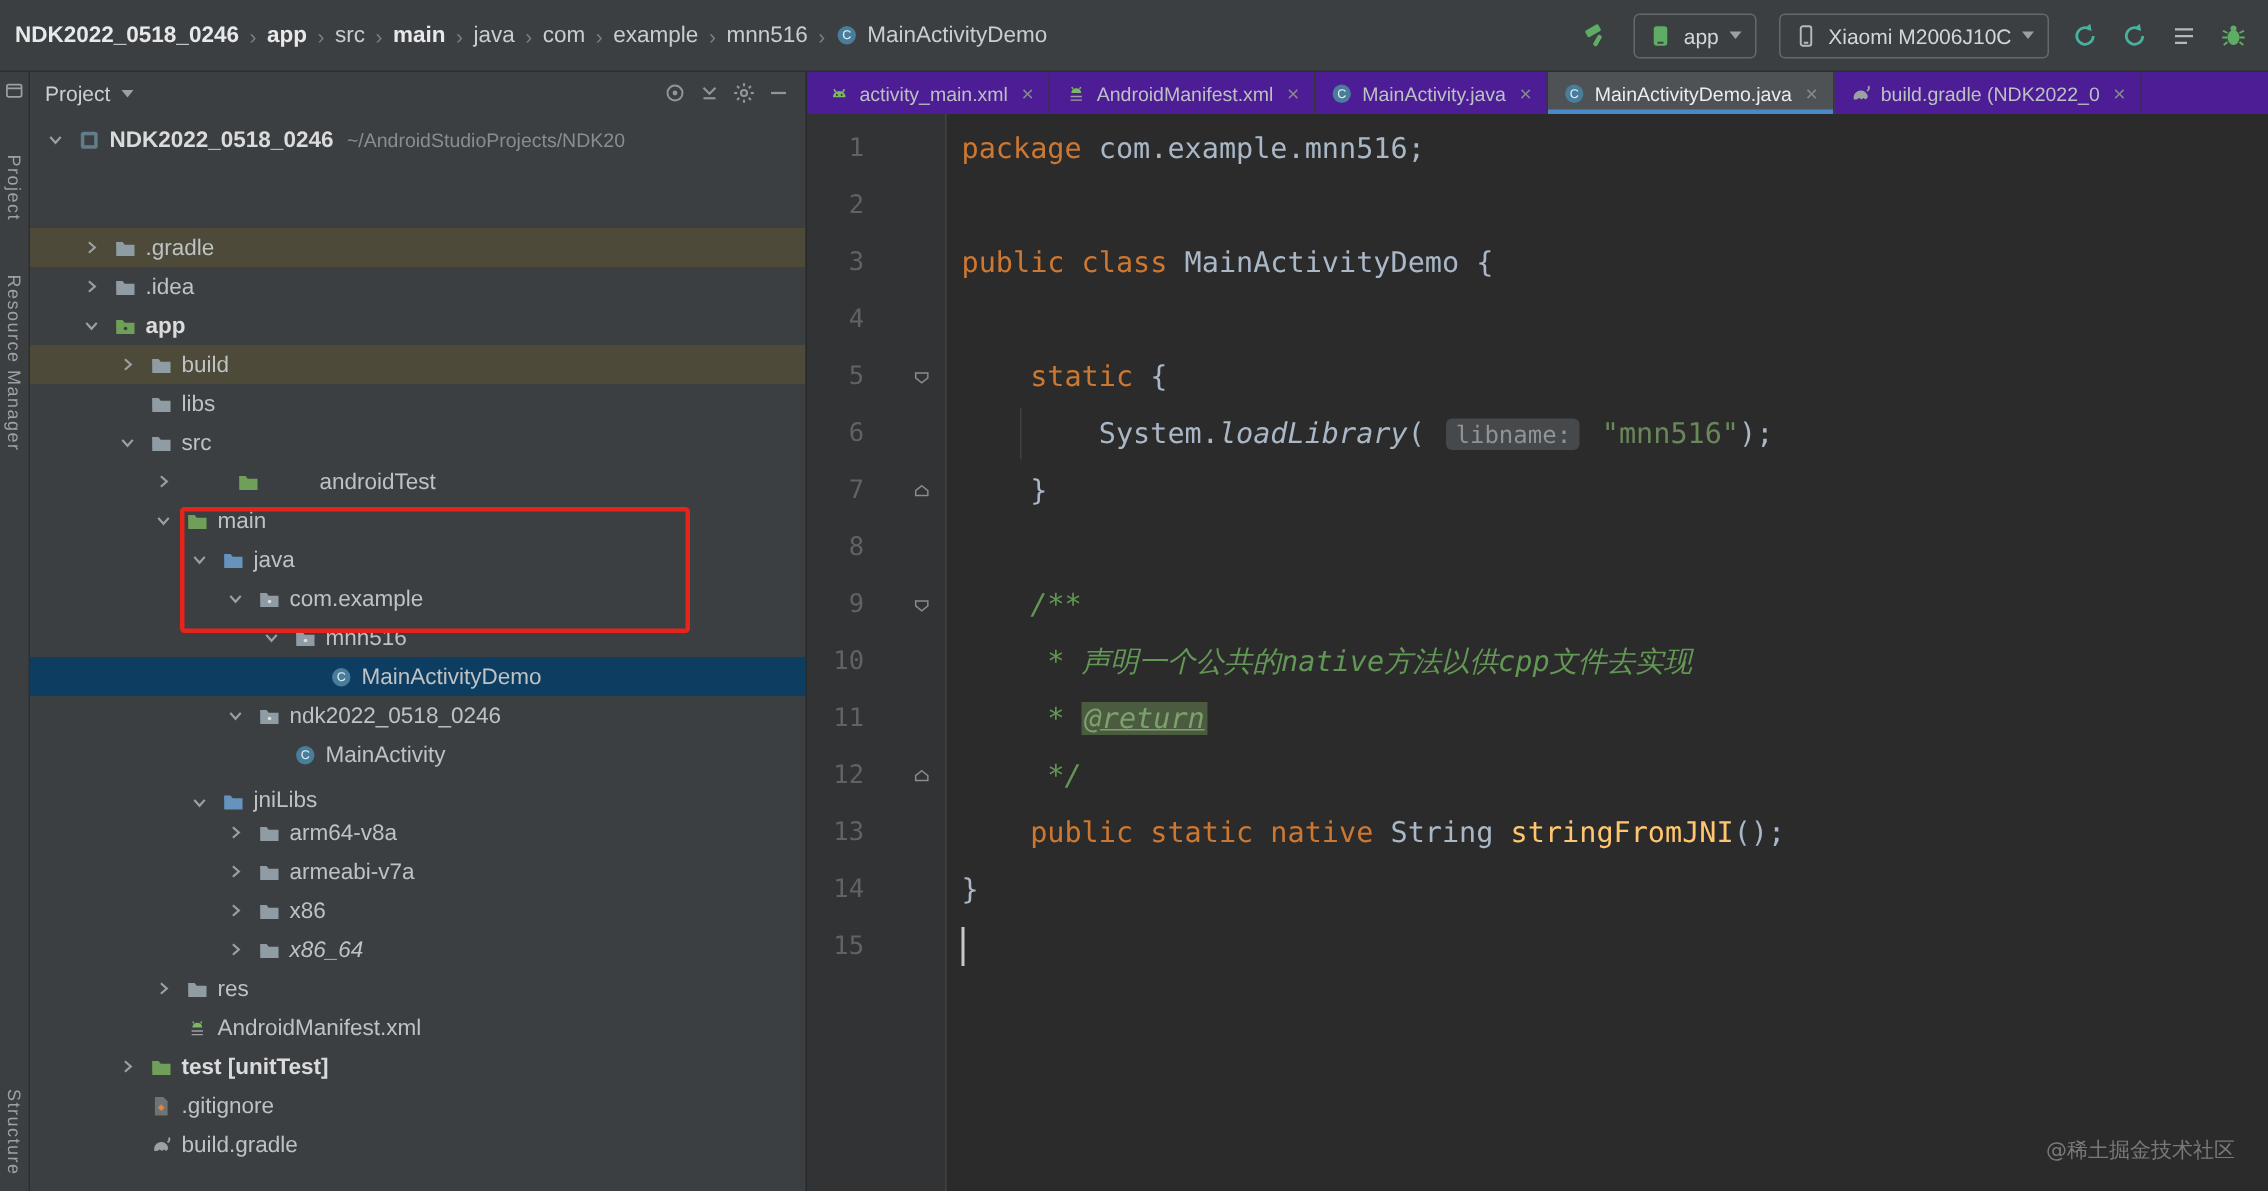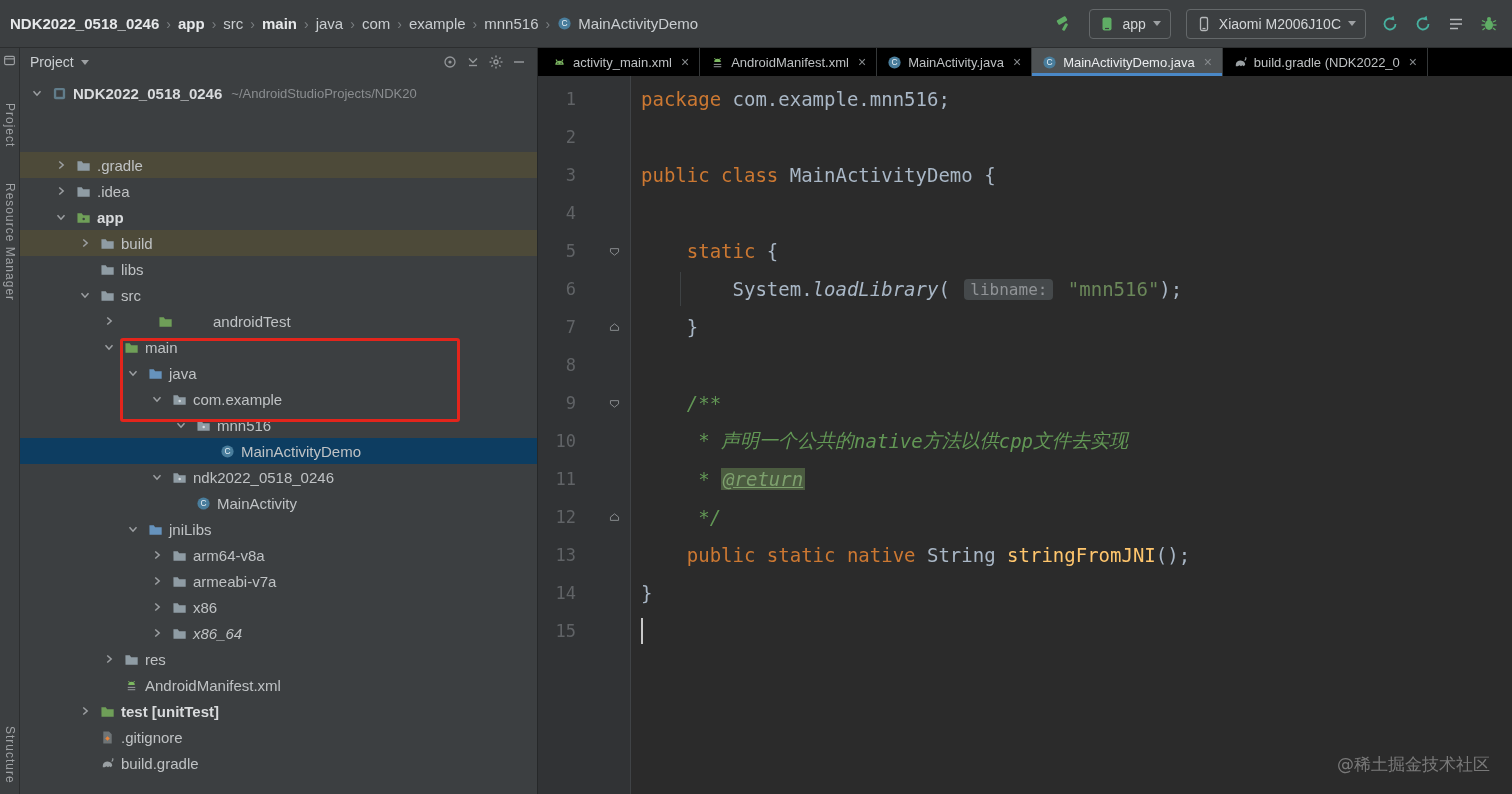--- a/index.html
+++ b/index.html
@@ -32,21 +32,21 @@
 .tree-row .arrow{width:22px;flex:0 0 22px;display:flex;justify-content:center}
 .tree-row .ticon{width:22px;flex:0 0 22px;display:flex;justify-content:center}
 .tree-label{margin-left:3px}
 .tree-row.bold .tree-label{font-weight:bold;color:#d9dbdd}
 .tree-sub{color:#8a8d90;margin-left:9px;font-size:13px}
 .hl-olive{background:#4d4a39}
 .hl-selected{background:#0d3d61}
 .red-box{position:absolute;left:100px;top:290px;width:340px;height:84px;border:3px solid #e3251c;border-radius:3px;pointer-events:none;z-index:5}
 
 .editor{flex:1;display:flex;flex-direction:column;min-width:0;background:#2b2b2b}
-.tabs{flex:0 0 28px;height:28px;background:#000000;display:flex;overflow:hidden;padding-left:4px}
+.tabs{flex:0 0 28px;height:28px;background:#4c1d95;display:flex;overflow:hidden;padding-left:4px}
 .tab{display:flex;align-items:center;gap:6px;padding:0 10px;font-size:13px;color:#bdc0c2;cursor:pointer;position:relative;white-space:nowrap;border-right:1px solid #353839}
 .tab.active{background:#4e5254;color:#eaecee}
 .tab.active::after{content:"";position:absolute;left:0;right:0;bottom:0;height:3px;background:#4a88c7}
 .tab-close{color:#878b8e;font-size:14px;margin-left:3px}
 .code-wrap{flex:1;display:flex;min-height:0;position:relative;font-family:"DejaVu Sans Mono",monospace}
 .gutter{flex:0 0 93px;width:93px;background:#313335;border-right:1px solid #404346;padding-top:4px}
 .gutter-row{height:38px;display:flex;align-items:center;color:#606366;font-size:17px;padding-right:8px}
 .gutter-num{flex:1;text-align:right;padding-right:30px}
 .fold{width:16px;flex:0 0 16px;display:flex;justify-content:center}
 .code{flex:1;padding:4px 0 0 10px;position:relative;overflow:hidden}
@@ -55,21 +55,21 @@
 .tk-pl{color:#a9b7c6}
 .tk-str{color:#6a8759}
 .tk-cm{color:#629755;font-style:italic}
 .tk-cmi{color:#629755;font-style:italic}
 .tk-it{color:#a9b7c6;font-style:italic}
 .tk-md{color:#ffc66d}
 .tk-inlay{background:#45494b;color:#909396;border-radius:4px;font-size:16px;padding:1px 6px;margin:0 3px;font-style:normal}
 .tk-tag{color:#7da06d;font-style:italic;text-decoration:underline;background:#4b5b40;padding:0 2px}
 .caret{display:inline-block;width:2px;height:26px;background:#c8c8c8}
 .indent-guide{position:absolute;width:1px;background:#3e4244}
-.watermark{position:absolute;right:22px;bottom:18px;color:#828282;font-size:17px;font-family:"DejaVu Sans",sans-serif;opacity:.9;pointer-events:none}
+.watermark{position:absolute;right:22px;bottom:18px;color:#828282;font-size:14px;font-family:"DejaVu Sans",sans-serif;opacity:.9;pointer-events:none}
 </style>
 </head>
 <body>
 
 <div class="app">
 
   <header class="top-bar">
     <nav class="breadcrumbs" id="breadcrumbs">
         <span class="bc-item bold">
           <span>NDK2022_0518_0246</span>
@@ -419,21 +419,21 @@
           <div class="tree-row" style="padding-left: 150px;">
             <span class="arrow"></span>
             <span class="icon ticon">
               <svg width="15" height="15" viewBox="0 0 16 16">
                 <circle cx="8" cy="8" r="6.5" fill="#497d9c"></circle>
                 <text x="8" y="11" text-anchor="middle" font-size="9" font-family="sans-serif" fill="#e8f0f5">C</text>
               </svg>
             </span>
             <span class="tree-label">MainActivity</span>
           </div>
-          <div class="tree-row" style="padding-left: 102px;">
+          <div class="tree-row" style="padding-left: 102px; align-items: flex-end;">
             <span class="arrow">
               <svg width="14" height="14" viewBox="0 0 16 16">
                 <polyline points="4 6 8 10.5 12 6" fill="none" stroke="#9da0a3" stroke-width="1.7"></polyline>
               </svg>
             </span>
             <span class="icon ticon">
               <svg width="15" height="15" viewBox="0 0 16 16">
                 <path d="M1.5 3.5h4.6l1.5 2h7v8h-13z" fill="#6693bd"></path>
               </svg>
             </span>

